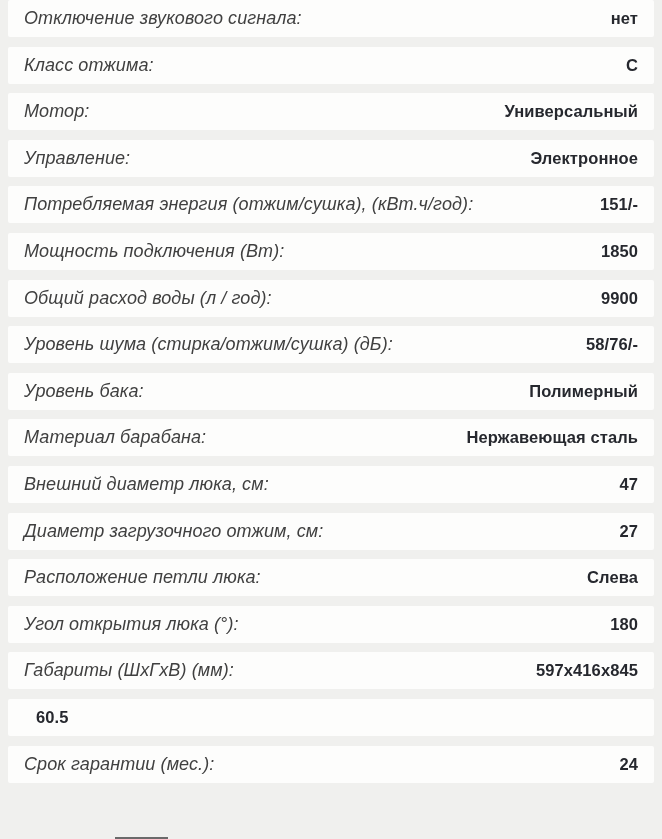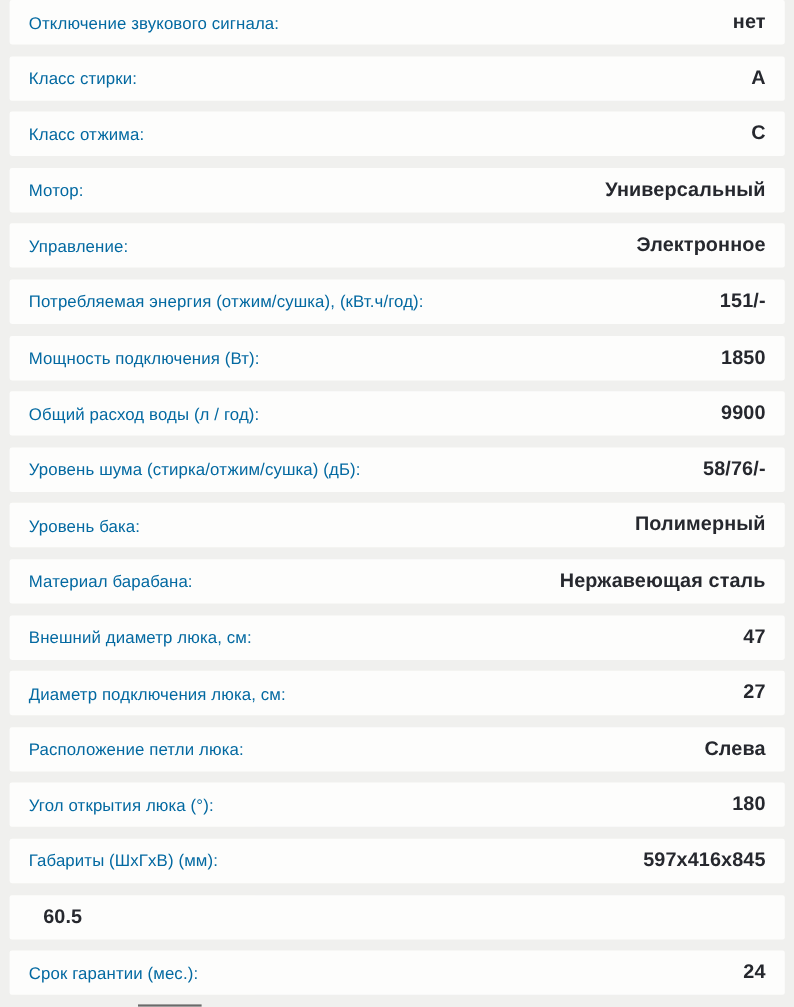--- a/index.html
+++ b/index.html
@@ -25,25 +25,26 @@
     margin: 0 8px 9.6px 8px;
     background: #fdfdfc;
     border-radius: 2px;
     display: flex;
     align-items: center;
     justify-content: space-between;
     padding: 0 16px;
     box-sizing: border-box;
   }
   .spec-label {
-    font-size: 14px;
+    font-size: 18px;
     font-weight: 400;
-    color: #0369a1;
+    color: #404040;
     letter-spacing: 0.1px;
     white-space: nowrap;
+    font-style: italic;
   }
   .spec-value {
     font-size: 16.5px;
     font-weight: 700;
     color: #26282e;
     letter-spacing: 0.1px;
     white-space: nowrap;
     margin-left: 12px;
   }
   .bottom-partial {
@@ -57,24 +58,20 @@
 </style>
 </head>
 <body>
 
 <div class="specs-table" id="specs-table">
   <div class="spec-row">
     <span class="spec-label">Отключение звукового сигнала:</span>
     <span class="spec-value">нет</span>
   </div>
 
-  <div class="spec-row">
-    <span class="spec-label">Класс стирки:</span>
-    <span class="spec-value">A</span>
-  </div>
 
   <div class="spec-row">
     <span class="spec-label">Класс отжима:</span>
     <span class="spec-value">C</span>
   </div>
 
   <div class="spec-row">
     <span class="spec-label">Мотор:</span>
     <span class="spec-value">Универсальный</span>
   </div>
@@ -113,21 +110,21 @@
     <span class="spec-label">Материал барабана:</span>
     <span class="spec-value">Нержавеющая сталь</span>
   </div>
 
   <div class="spec-row">
     <span class="spec-label">Внешний диаметр люка, см:</span>
     <span class="spec-value">47</span>
   </div>
 
   <div class="spec-row">
-    <span class="spec-label">Диаметр подключения люка, см:</span>
+    <span class="spec-label">Диаметр загрузочного отжим, см:</span>
     <span class="spec-value">27</span>
   </div>
 
   <div class="spec-row">
     <span class="spec-label">Расположение петли люка:</span>
     <span class="spec-value">Слева</span>
   </div>
 
   <div class="spec-row">
     <span class="spec-label">Угол открытия люка (°):</span>

